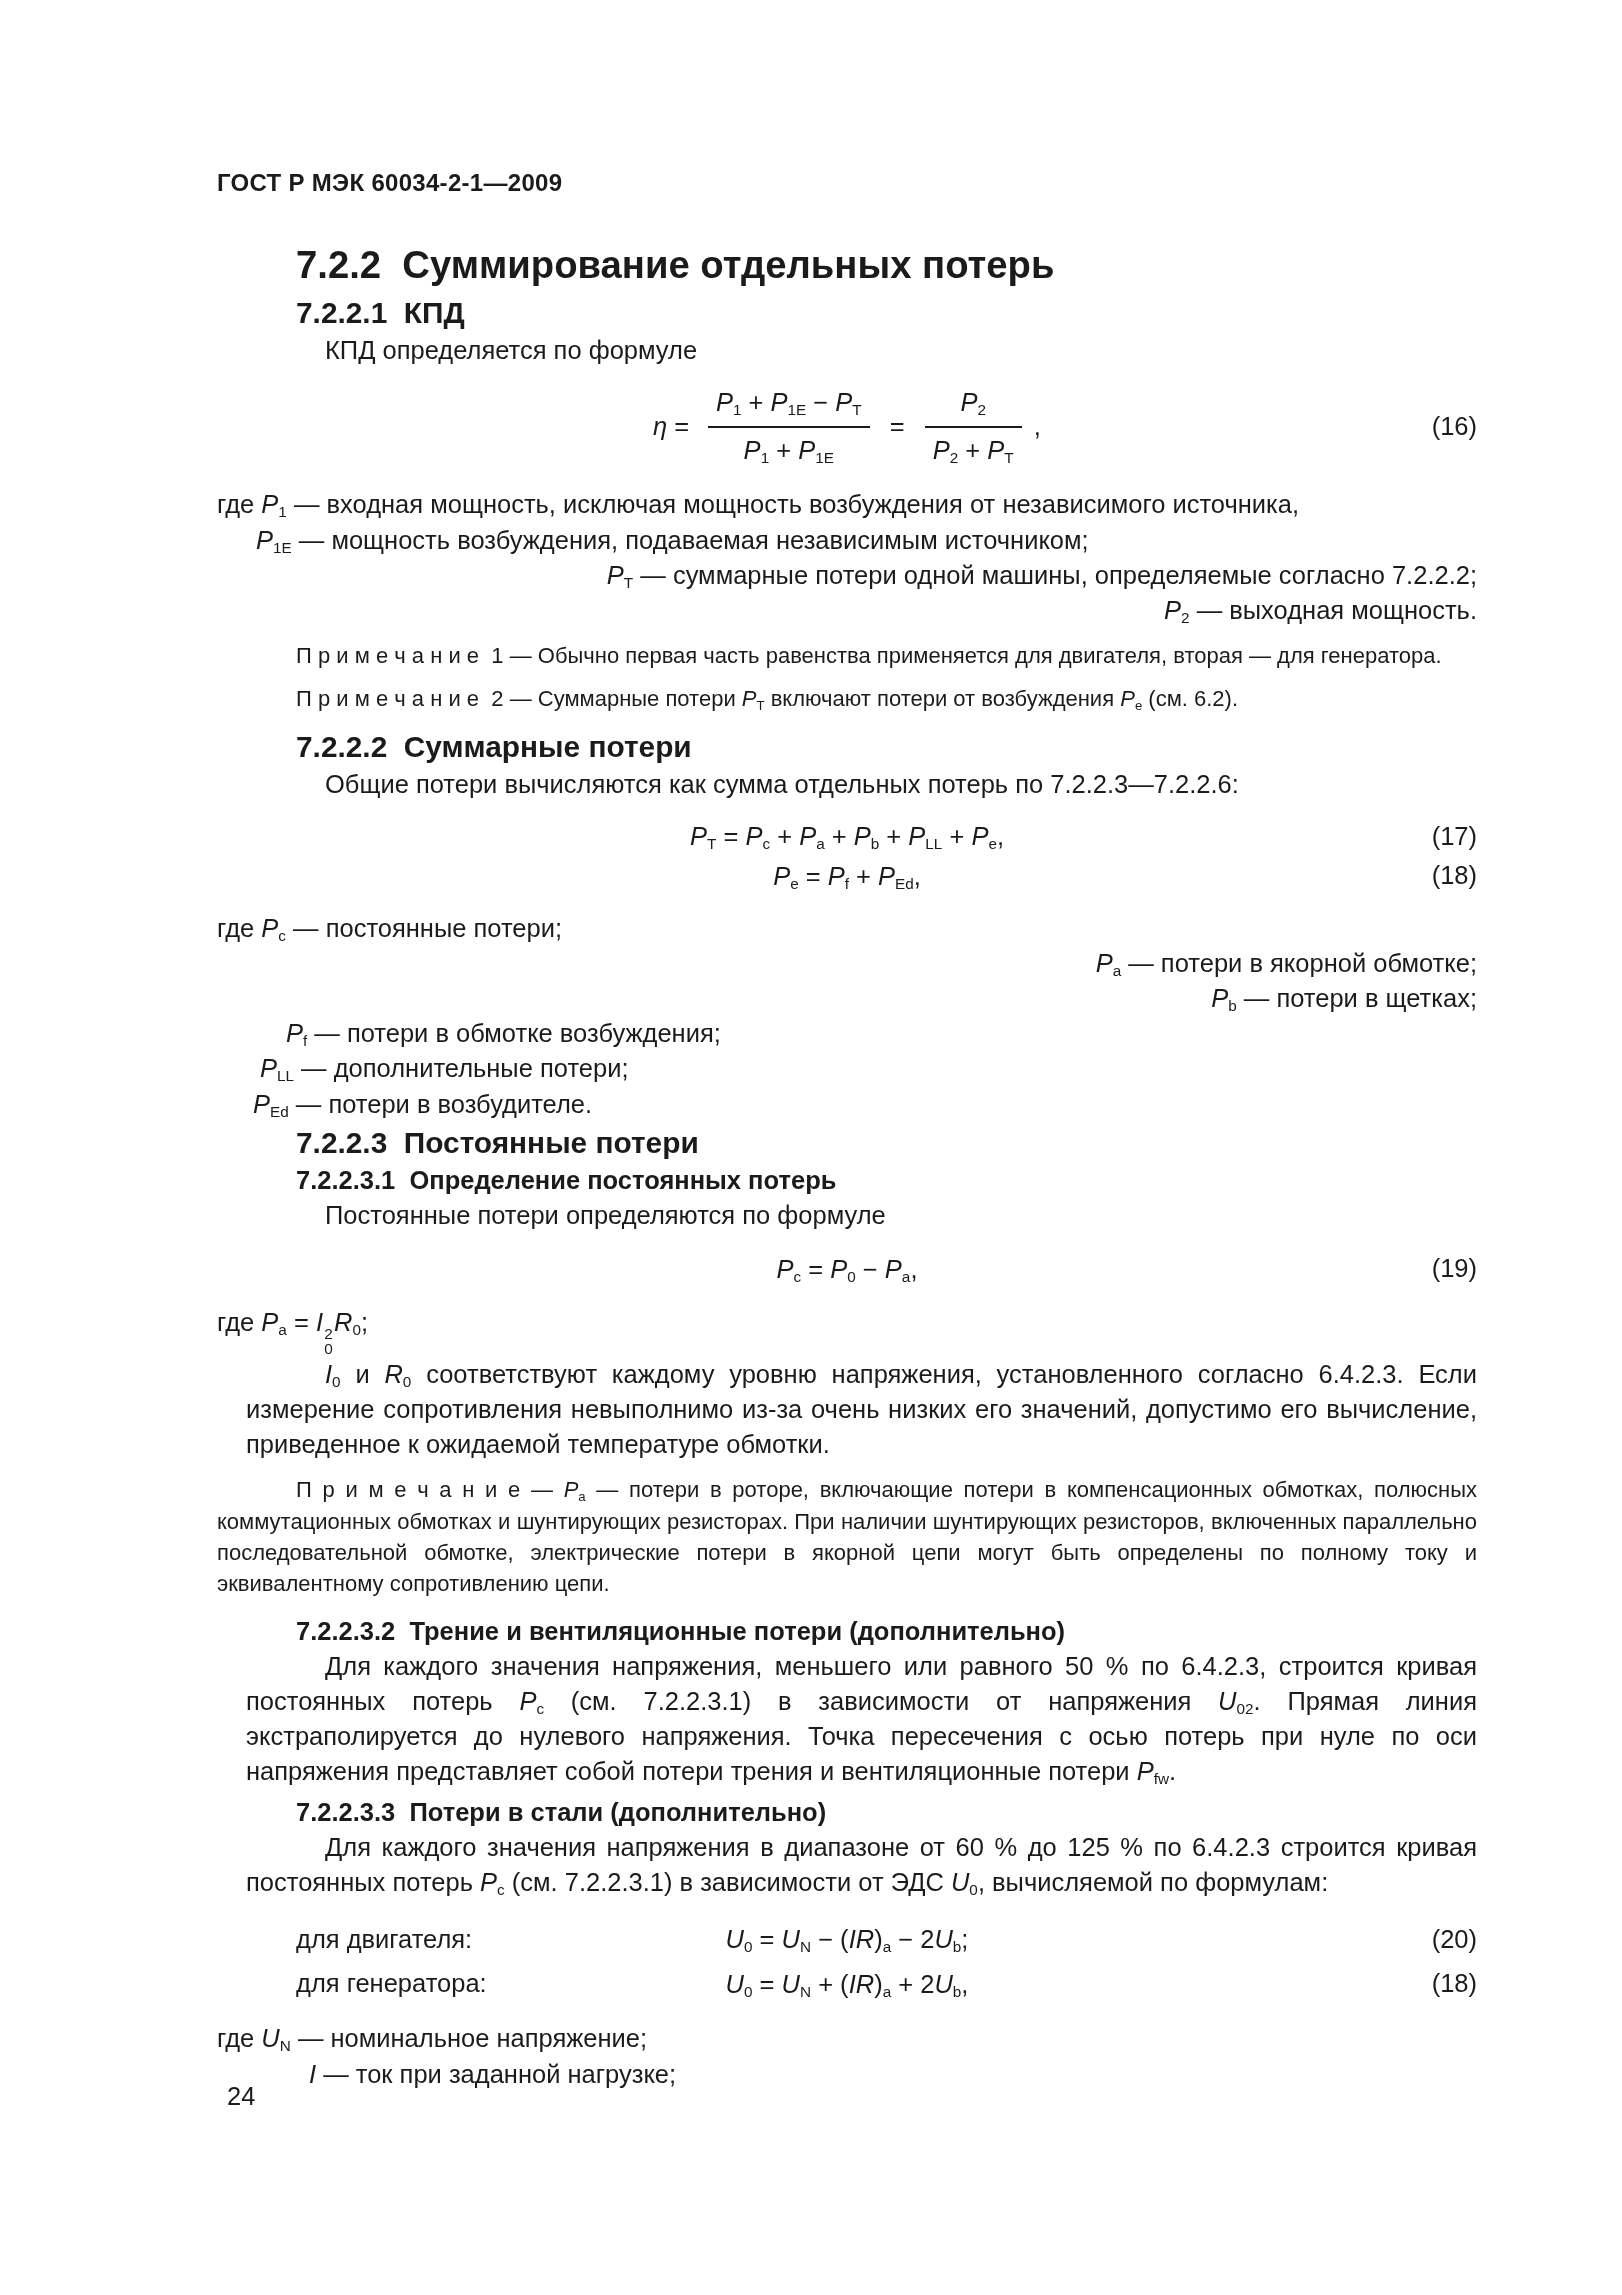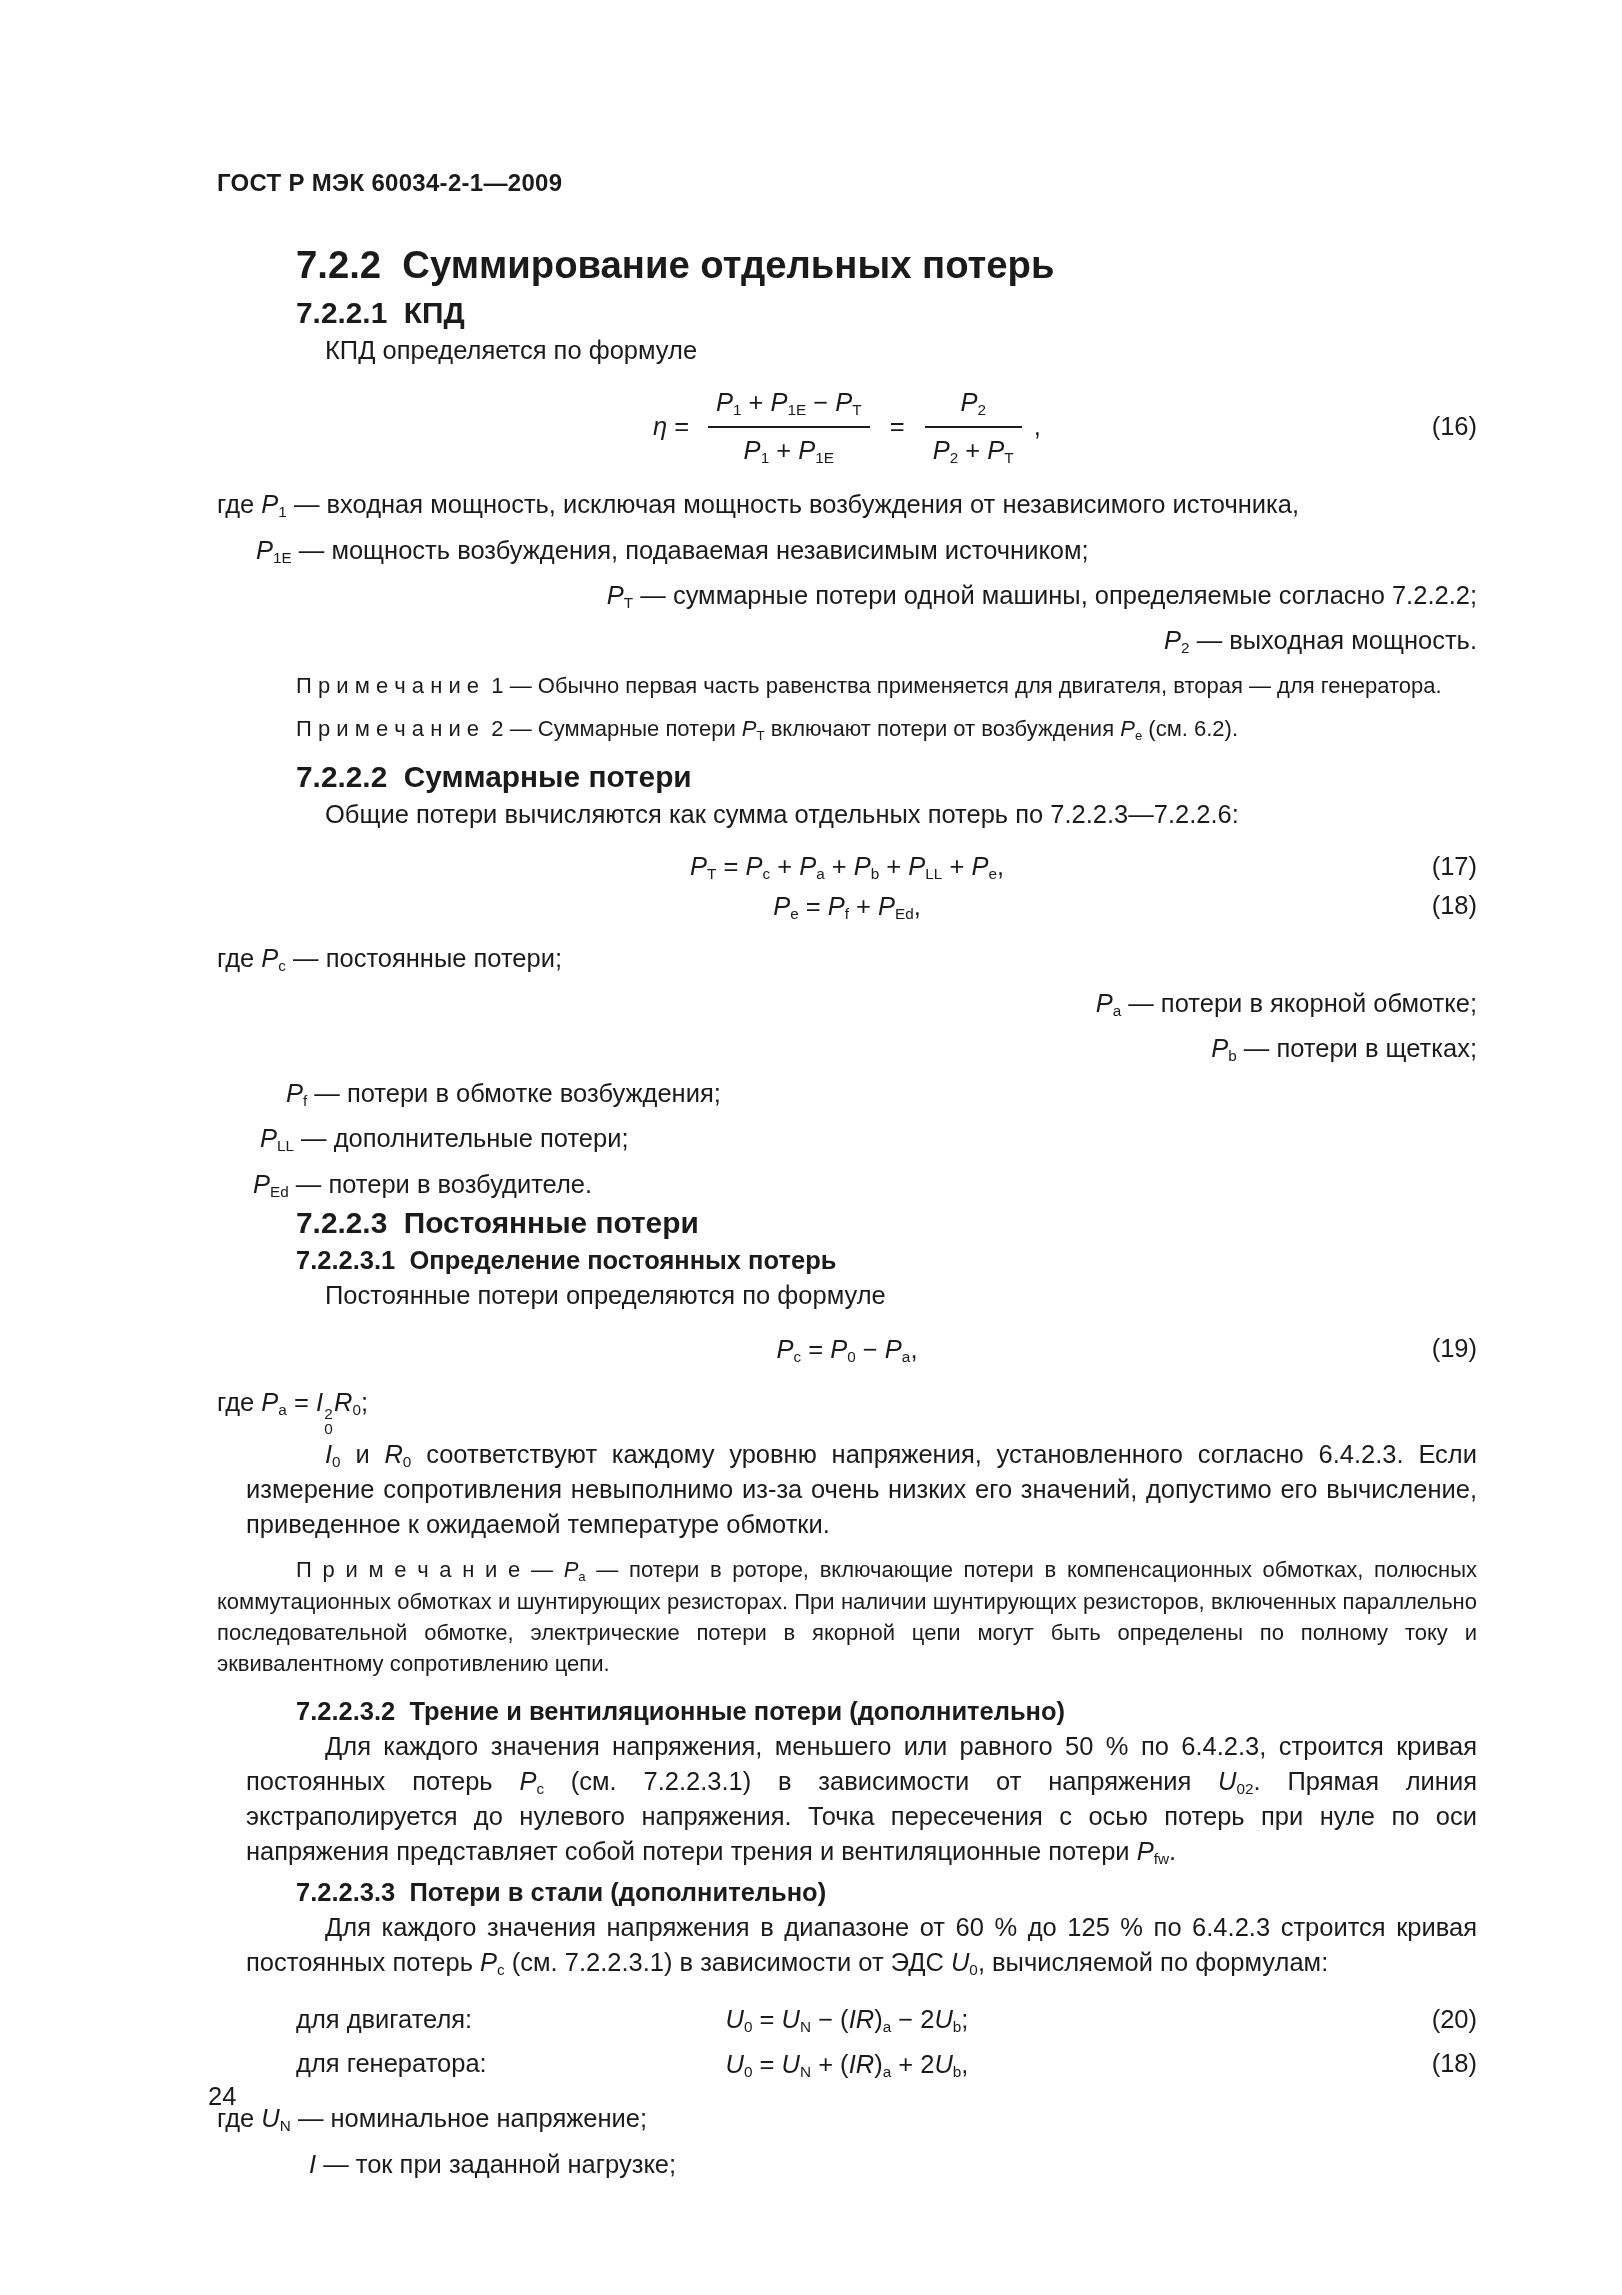--- a/index.html
+++ b/index.html
@@ -15,21 +15,21 @@
   .running-header {
     position:absolute; left:217px; top:169px;
     font-size:24px; font-weight:700; letter-spacing:0.3px;
   }
   .content {
     position:absolute; left:217px; top:239px; width:1260px;
     font-size:25.5px; line-height:1.38;
   }
   .hd { font-weight:700; text-indent:79px; }
   .p  { text-indent:79px; text-align:justify;margin-left:29px; }
-  .def { text-indent:0;margin-top:10px; }
+  .def { text-indent:0; }
   .note {
     font-size:22px; line-height:1.42; text-indent:79px;
     margin:11.8px 0; text-align:justify;
   }
   .mt8  { margin-top:5.2px; }
   .mt22 { margin-top:14.4px; }
   .pl55 { padding-left:36px; }
   .pl60 { padding-left:39px; }
   .pl65 { padding-left:43px; }
   .pl90 { padding-left:59px;text-align:right; }
@@ -51,21 +51,21 @@
   .eq18   { margin:3.9px 0 17px; }
   .eq19   { margin:18.3px 0; }
   .eq20   { margin:22px 0 9.2px; }
   .eq21   { margin:9.2px 0 19.6px; }
   .eq-lhs { display:inline-block; vertical-align:middle; margin-right:6.5px; }
   .eq-mid { display:inline-block; vertical-align:middle; margin:0 7.9px; }
   .eq-tail{ display:inline-block; vertical-align:middle; }
   .frac { display:inline-block; vertical-align:middle; text-align:center; margin:0 5.2px; }
   .frac .fnum { display:block; padding:0 7.9px 5.2px; }
   .frac .fden { display:block; border-top:2px solid #1b1b1b; padding:5.2px 7.9px 0; }
-  .page-number { position:absolute; left:208px; top:2082px; font-size:25.5px; }
+  .page-number { position:absolute; left:227px; top:2082px; font-size:25.5px; }
 </style>
 </head>
 <body>
 
 <div class="page">
 
   <div class="running-header">ГОСТ Р МЭК 60034-2-1—2009</div>
 
   <main class="content">
 

